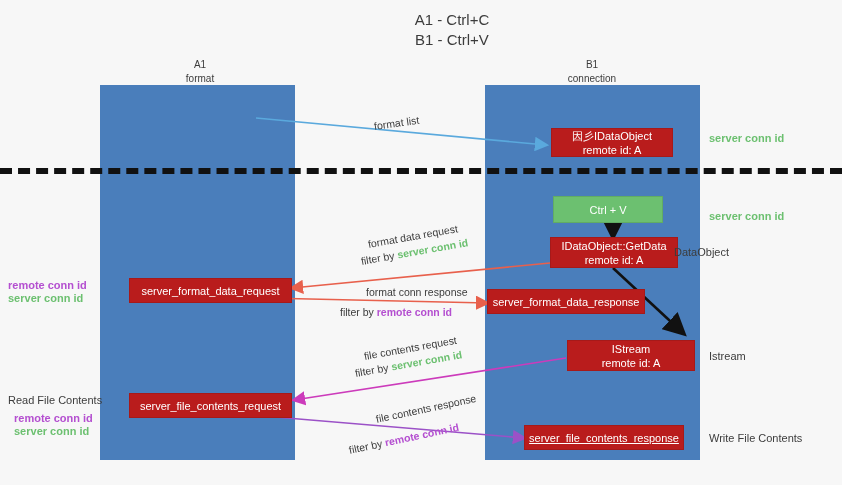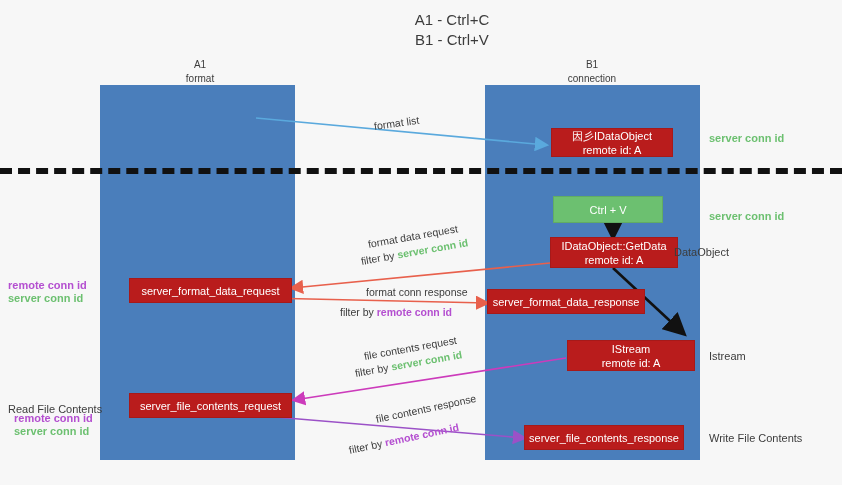--- a/index.html
+++ b/index.html
@@ -144,38 +144,38 @@
 
   <div class="node orange" style="left:487px;top:289px;width:158px;height:25px;">
     <div>server_format_data_response</div>
   </div>
 
   <div class="node orange" style="left:567px;top:340px;width:128px;height:31px;">
     <div>IStream</div>
     <div>remote id: A</div>
   </div>
 
-  <div class="node orange" style="left:524px;top:425px;width:160px;height:25px;">
+  <div class="node orange" style="left:524px;top:425px;width:160px;height:25px;text-decoration:underline;">
     <div>server_file_contents_response</div>
   </div>
 
   <div class="lbl green" style="left:709px;top:131px;">server conn id</div>
 
   <div class="lbl green" style="left:709px;top:209px;">server conn id</div>
 
   <div class="lbl blk" style="left:674px;top:245px;">DataObject</div>
 
   <div class="lbl blk" style="left:709px;top:349px;">Istream</div>
 
   <div class="lbl blk" style="left:709px;top:431px;">Write File Contents</div>
 
   <div class="lbl purple" style="left:8px;top:278px;">remote conn id</div>
   <div class="lbl green" style="left:8px;top:291px;">server conn id</div>
 
-  <div class="lbl blk" style="left:8px;top:402px;">Read File Contents</div>
+  <div class="lbl blk" style="left:8px;top:393px;">Read File Contents</div>
   <div class="lbl purple" style="left:14px;top:411px;">remote conn id</div>
   <div class="lbl green" style="left:14px;top:424px;">server conn id</div>
 
   <div class="cap rot-8" style="left:374px;top:119px;">format list</div>
 
   <div class="cap rot-10" style="left:368px;top:237px;">format data request</div>
   <div class="cap rot-10" style="left:361px;top:254px;">
     <span>filter by </span><span class="g">server conn id</span>
   </div>
 

